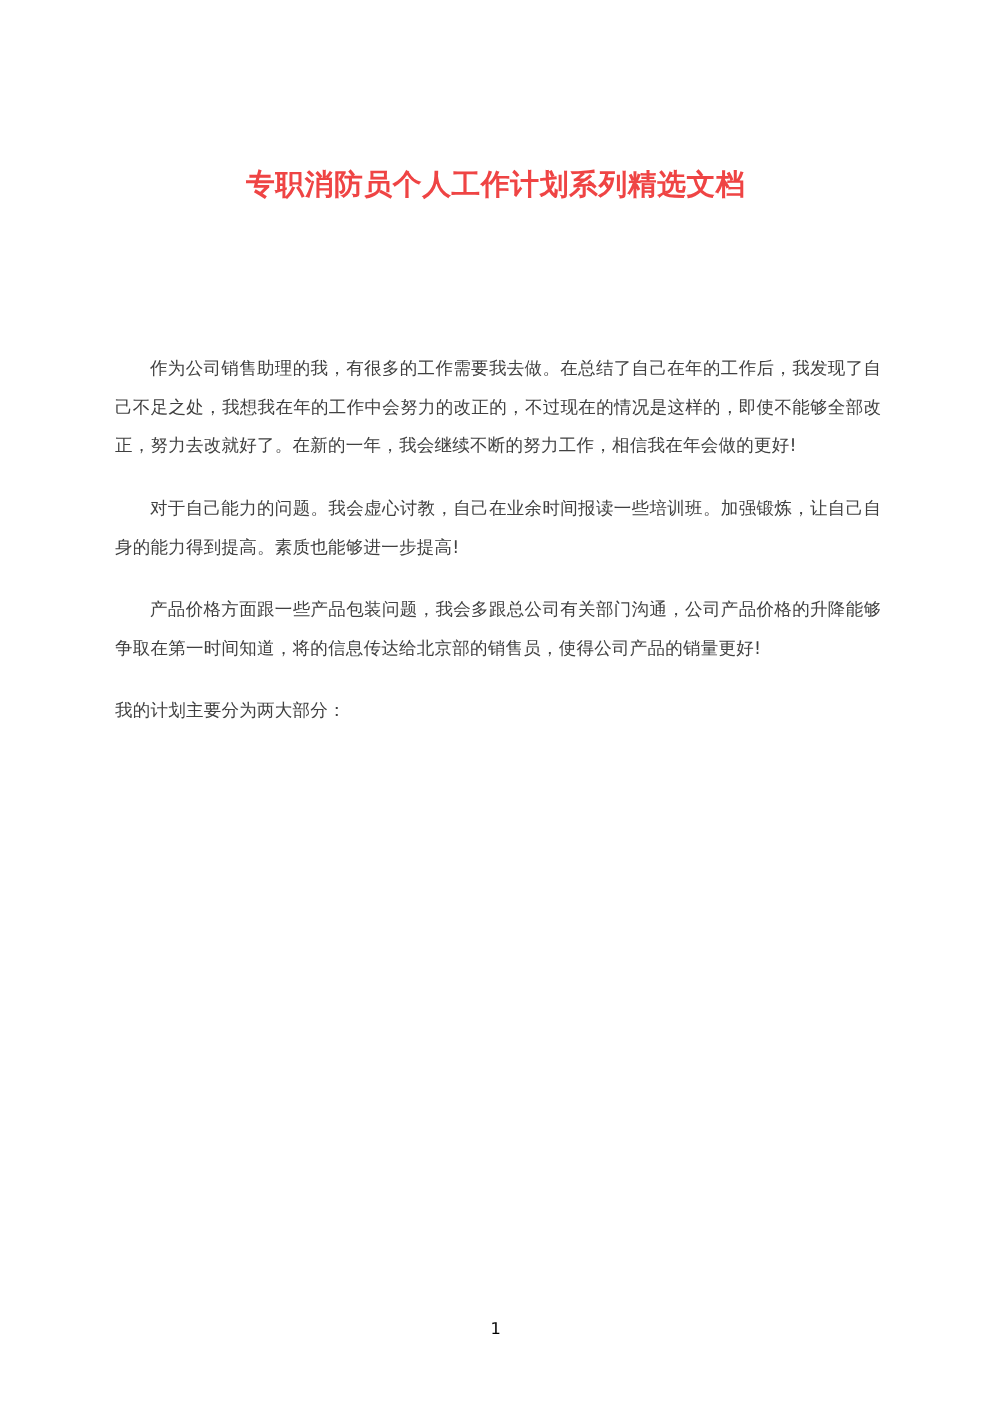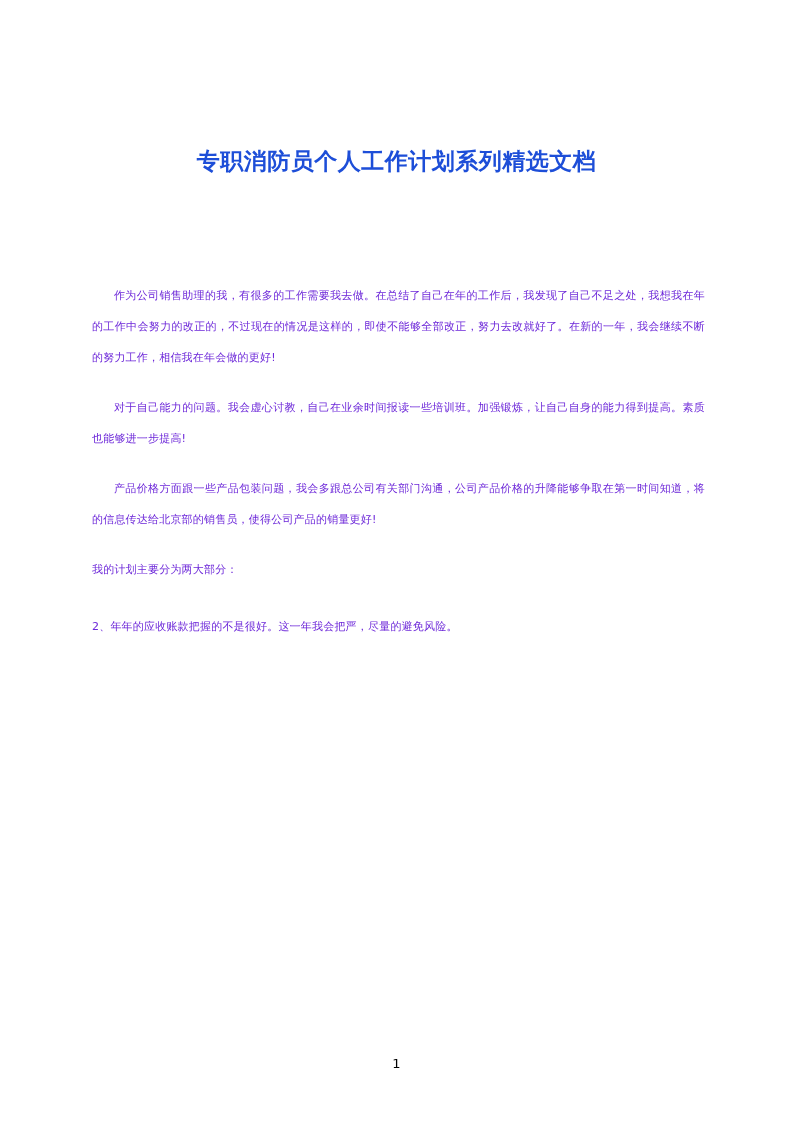--- a/index.html
+++ b/index.html
@@ -19,41 +19,41 @@
     position: absolute;
     left: 0;
     top: 0;
     width: 793px;
     height: 1122px;
     background: #ffffff;
   }
   .doc-title {
     position: absolute;
     left: 0;
-    top: 146px;
+    top: 132px;
     width: 793px;
     text-align: center;
     font-size: 23px;
     font-weight: bold;
     letter-spacing: 0.5px;
-    color: #1d4ed8;
+    color: #ef4444;
   }
   .body-area {
     position: absolute;
     left: 92px;
     top: 280px;
     width: 613px;
   }
   .para {
-    font-size: 11px;
+    font-size: 14px;
     line-height: 31px;
     text-align: justify;
     text-justify: inter-ideograph;
     margin: 0 0 19px 0;
-    color: #6d28d9;
+    color: #404040;
     letter-spacing: 0.2px;
   }
   .para.indent {
     text-indent: 2em;
   }
   .para.list {
     margin: 0 0 26px 0;
   }
   .page-number {
     position: absolute;
@@ -71,19 +71,18 @@
 <div class="page">
 
   <div class="doc-title">专职消防员个人工作计划系列精选文档</div>
 
   <div class="body-area">
 
     <p class="para indent">作为公司销售助理的我，有很多的工作需要我去做。在总结了自己在年的工作后，我发现了自己不足之处，我想我在年的工作中会努力的改正的，不过现在的情况是这样的，即使不能够全部改正，努力去改就好了。在新的一年，我会继续不断的努力工作，相信我在年会做的更好!</p>
     <p class="para indent">对于自己能力的问题。我会虚心讨教，自己在业余时间报读一些培训班。加强锻炼，让自己自身的能力得到提高。素质也能够进一步提高!</p>
     <p class="para indent">产品价格方面跟一些产品包装问题，我会多跟总公司有关部门沟通，公司产品价格的升降能够争取在第一时间知道，将的信息传达给北京部的销售员，使得公司产品的销量更好!</p>
     <p class="para list">我的计划主要分为两大部分：</p>
-    <p class="para list">2、年年的应收账款把握的不是很好。这一年我会把严，尽量的避免风险。</p>
 
   </div>
 
   <div class="page-number">1</div>
 
 </div>
 
 </body></html>

